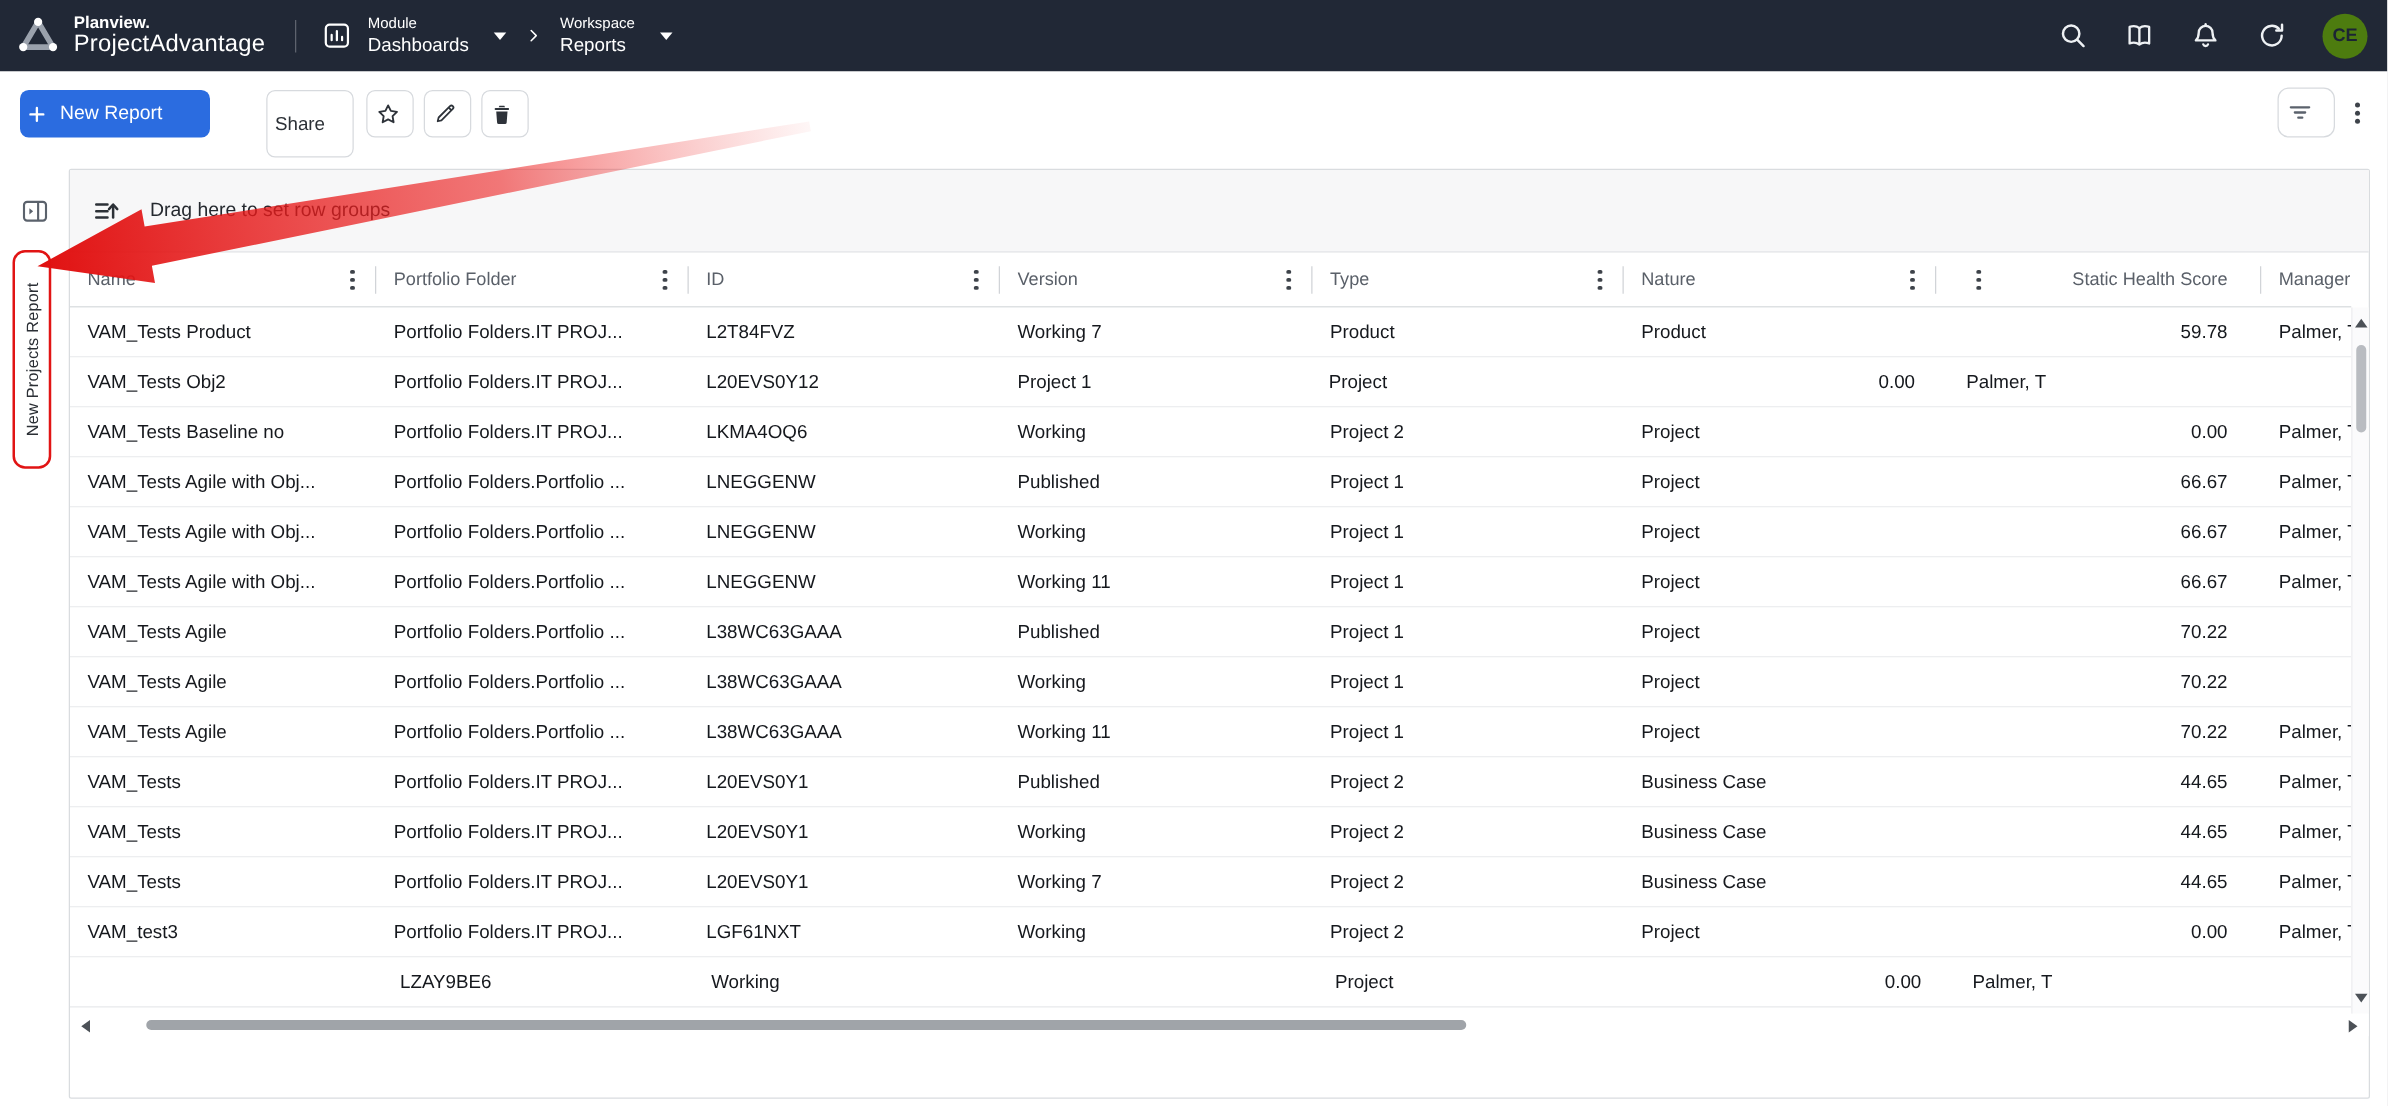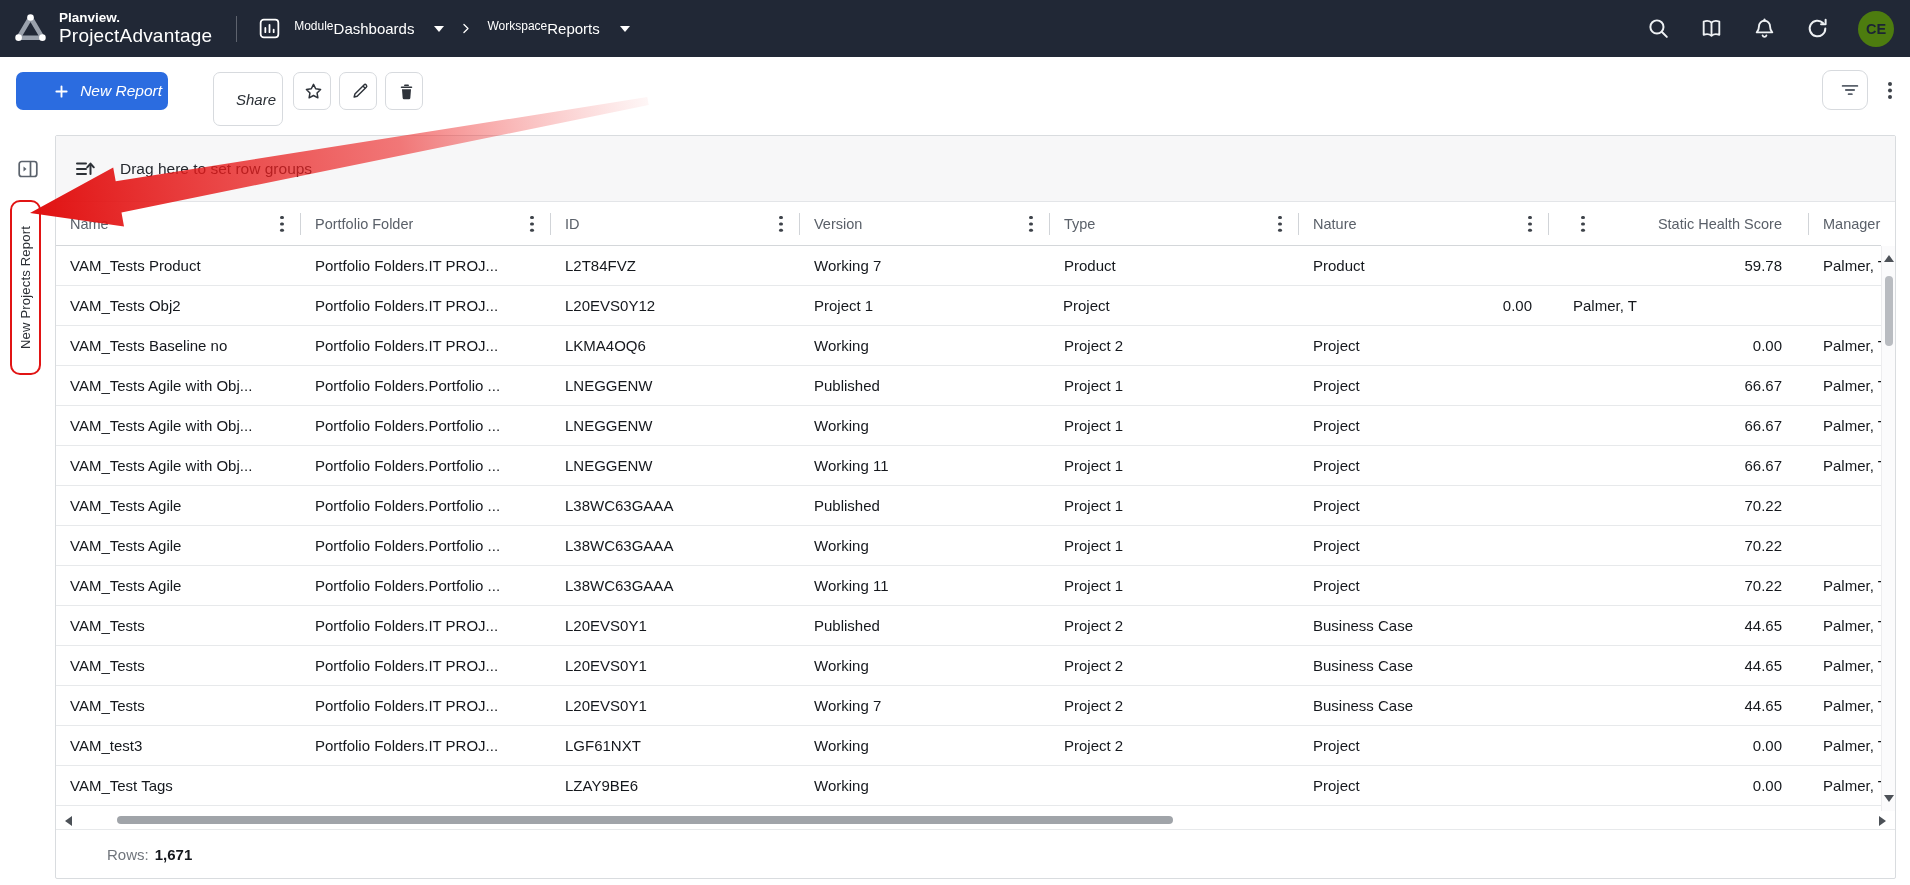--- a/index.html
+++ b/index.html
@@ -8,35 +8,35 @@
 
   
   .topbar{position:absolute;top:0;left:0;right:0;height:57px;background:#212836;display:flex;
           align-items:center;padding:0 16px 0 12px;box-sizing:border-box;color:#fff;}
   .brand{display:flex;align-items:center;gap:10px;}
   .brand-text{line-height:1.12;}
   .brand-l1{font-size:13.5px;font-weight:600;display:block;}
   .brand-l2{font-size:19px;font-weight:400;letter-spacing:.2px;display:block;}
   .tb-sep{width:1px;height:26px;background:rgba(255,255,255,.28);margin:0 20px 0 24px;}
   .tbnav{display:flex;align-items:center;gap:12px;cursor:pointer;}
-  .navtext{display:flex;flex-direction:row;line-height:1.3;}
+  .navtext{display:flex;flex-direction:column;line-height:1.3;}
   .kicker{font-size:12px;}
   .navlabel{font-size:15px;}
   .caret{width:0;height:0;border-left:5.5px solid transparent;border-right:5.5px solid transparent;
          border-top:6px solid #fff;margin-left:8px;}
   .crumb-chev{margin:0 14px;display:flex;align-items:center;}
   .tb-right{margin-left:auto;display:flex;align-items:center;gap:28px;}
   .tb-icon{width:25px;height:25px;display:block;cursor:pointer;}
   .avatar{width:36px;height:36px;border-radius:50%;background:#4d7c0f;color:#1c2434;font-weight:700;
           font-size:14.5px;display:flex;align-items:center;justify-content:center;cursor:pointer;}
 
   
-  .btn{position:absolute;display:flex;align-items:center;justify-content:flex-end;background:#fff;
+  .btn{position:absolute;display:flex;align-items:center;justify-content:flex-start;background:#fff;
        border:1px solid #d7dade;border-radius:7px;color:#2b3036;font-size:15px;cursor:pointer;
-       box-sizing:border-box;font-style:italic;}
+       box-sizing:border-box;}
   .new-report{left:16px;top:72px;width:152px;height:38px;background:#2b6ce0;border:none;color:#fff;
               gap:11px;font-weight:500;font-size:15.5px;}
   .share{left:213px;top:72px;width:70px;height:54px;}
   .iconbtn{top:72px;width:38px;height:38px;}
   .b-star{left:293px;} .b-pencil{left:339px;} .b-trash{left:385px;}
   .b-filter{left:1822px;top:70px;width:46px;height:40px;border-radius:9px;}
   .b-kebab{left:1878px;top:70px;width:20px;height:40px;border:none;background:transparent;}
   .kdots{position:relative;width:4px;height:17px;}
   .kdots::before{content:"";position:absolute;left:0;top:0;width:4px;height:4px;border-radius:50%;
                  background:#3e434a;box-shadow:0 6.5px 0 #3e434a,0 13px 0 #3e434a;}
@@ -386,21 +386,20 @@
           <div class="cell c0">VAM_test3</div>
           <div class="cell c1">Portfolio Folders.IT PROJ...</div>
           <div class="cell c2">LGF61NXT</div>
           <div class="cell c3">Working</div>
           <div class="cell c4">Project 2</div>
           <div class="cell c5">Project</div>
           <div class="cell c6">0.00</div>
           <div class="cell c7">Palmer, T</div>
         </div>
         <div class="trow">
-          <div class="cell c0">VAM_Test Tags</div>
           <div class="cell c1"></div>
           <div class="cell c2">LZAY9BE6</div>
           <div class="cell c3">Working</div>
           <div class="cell c4"></div>
           <div class="cell c5">Project</div>
           <div class="cell c6">0.00</div>
           <div class="cell c7">Palmer, T</div>
         </div>
       </div>
 
@@ -409,24 +408,20 @@
       <span class="vthumb"></span>
       <span class="tri-down"></span>
     </div>
 
     <div class="hscroll">
       <span class="tri-left"></span>
       <span class="hthumb"></span>
       <span class="tri-right"></span>
     </div>
 
-    <div class="statusbar">
-      <span class="rows-label">Rows:</span>
-      <span class="rows-value">1,671</span>
-    </div>
   </div>
 
   <svg class="annot">
     <defs>
       <linearGradient id="arrowfade" gradientUnits="userSpaceOnUse" x1="648" y1="101" x2="30" y2="213">
         <stop offset="0" stop-color="#f05050" stop-opacity="0.05"></stop>
         <stop offset="0.4" stop-color="#ed2222" stop-opacity="0.6"></stop>
         <stop offset="1" stop-color="#e01010" stop-opacity="1"></stop>
       </linearGradient>
     </defs>

